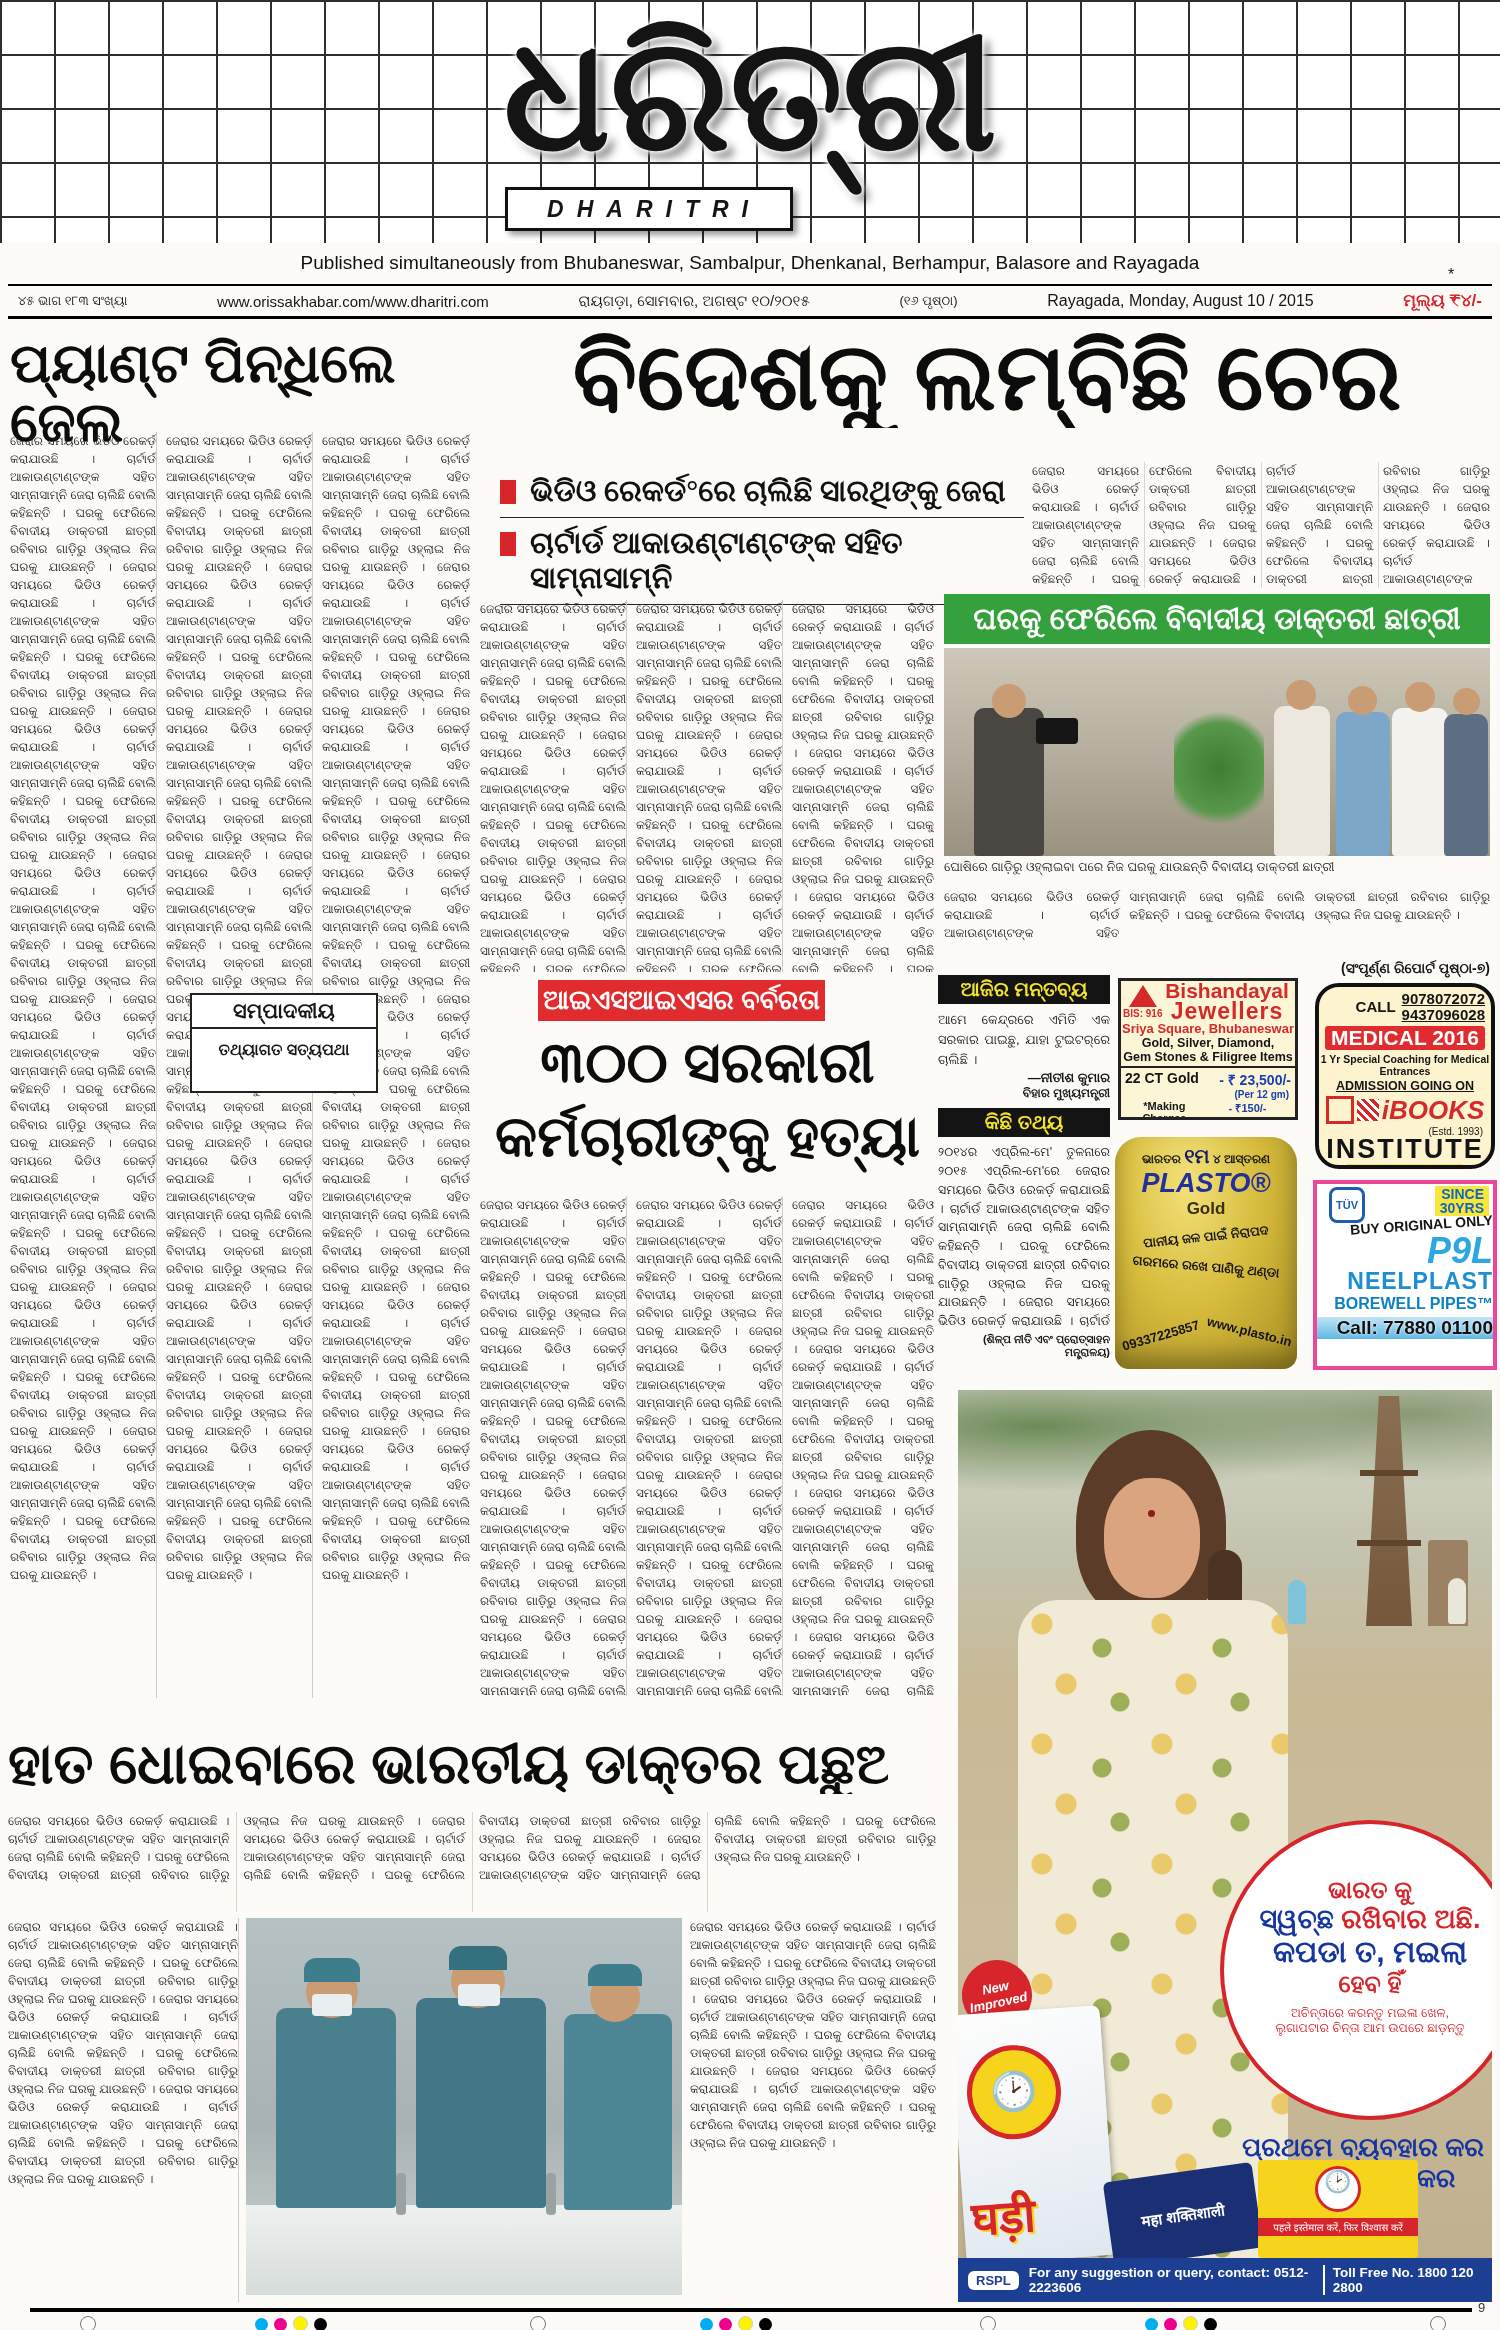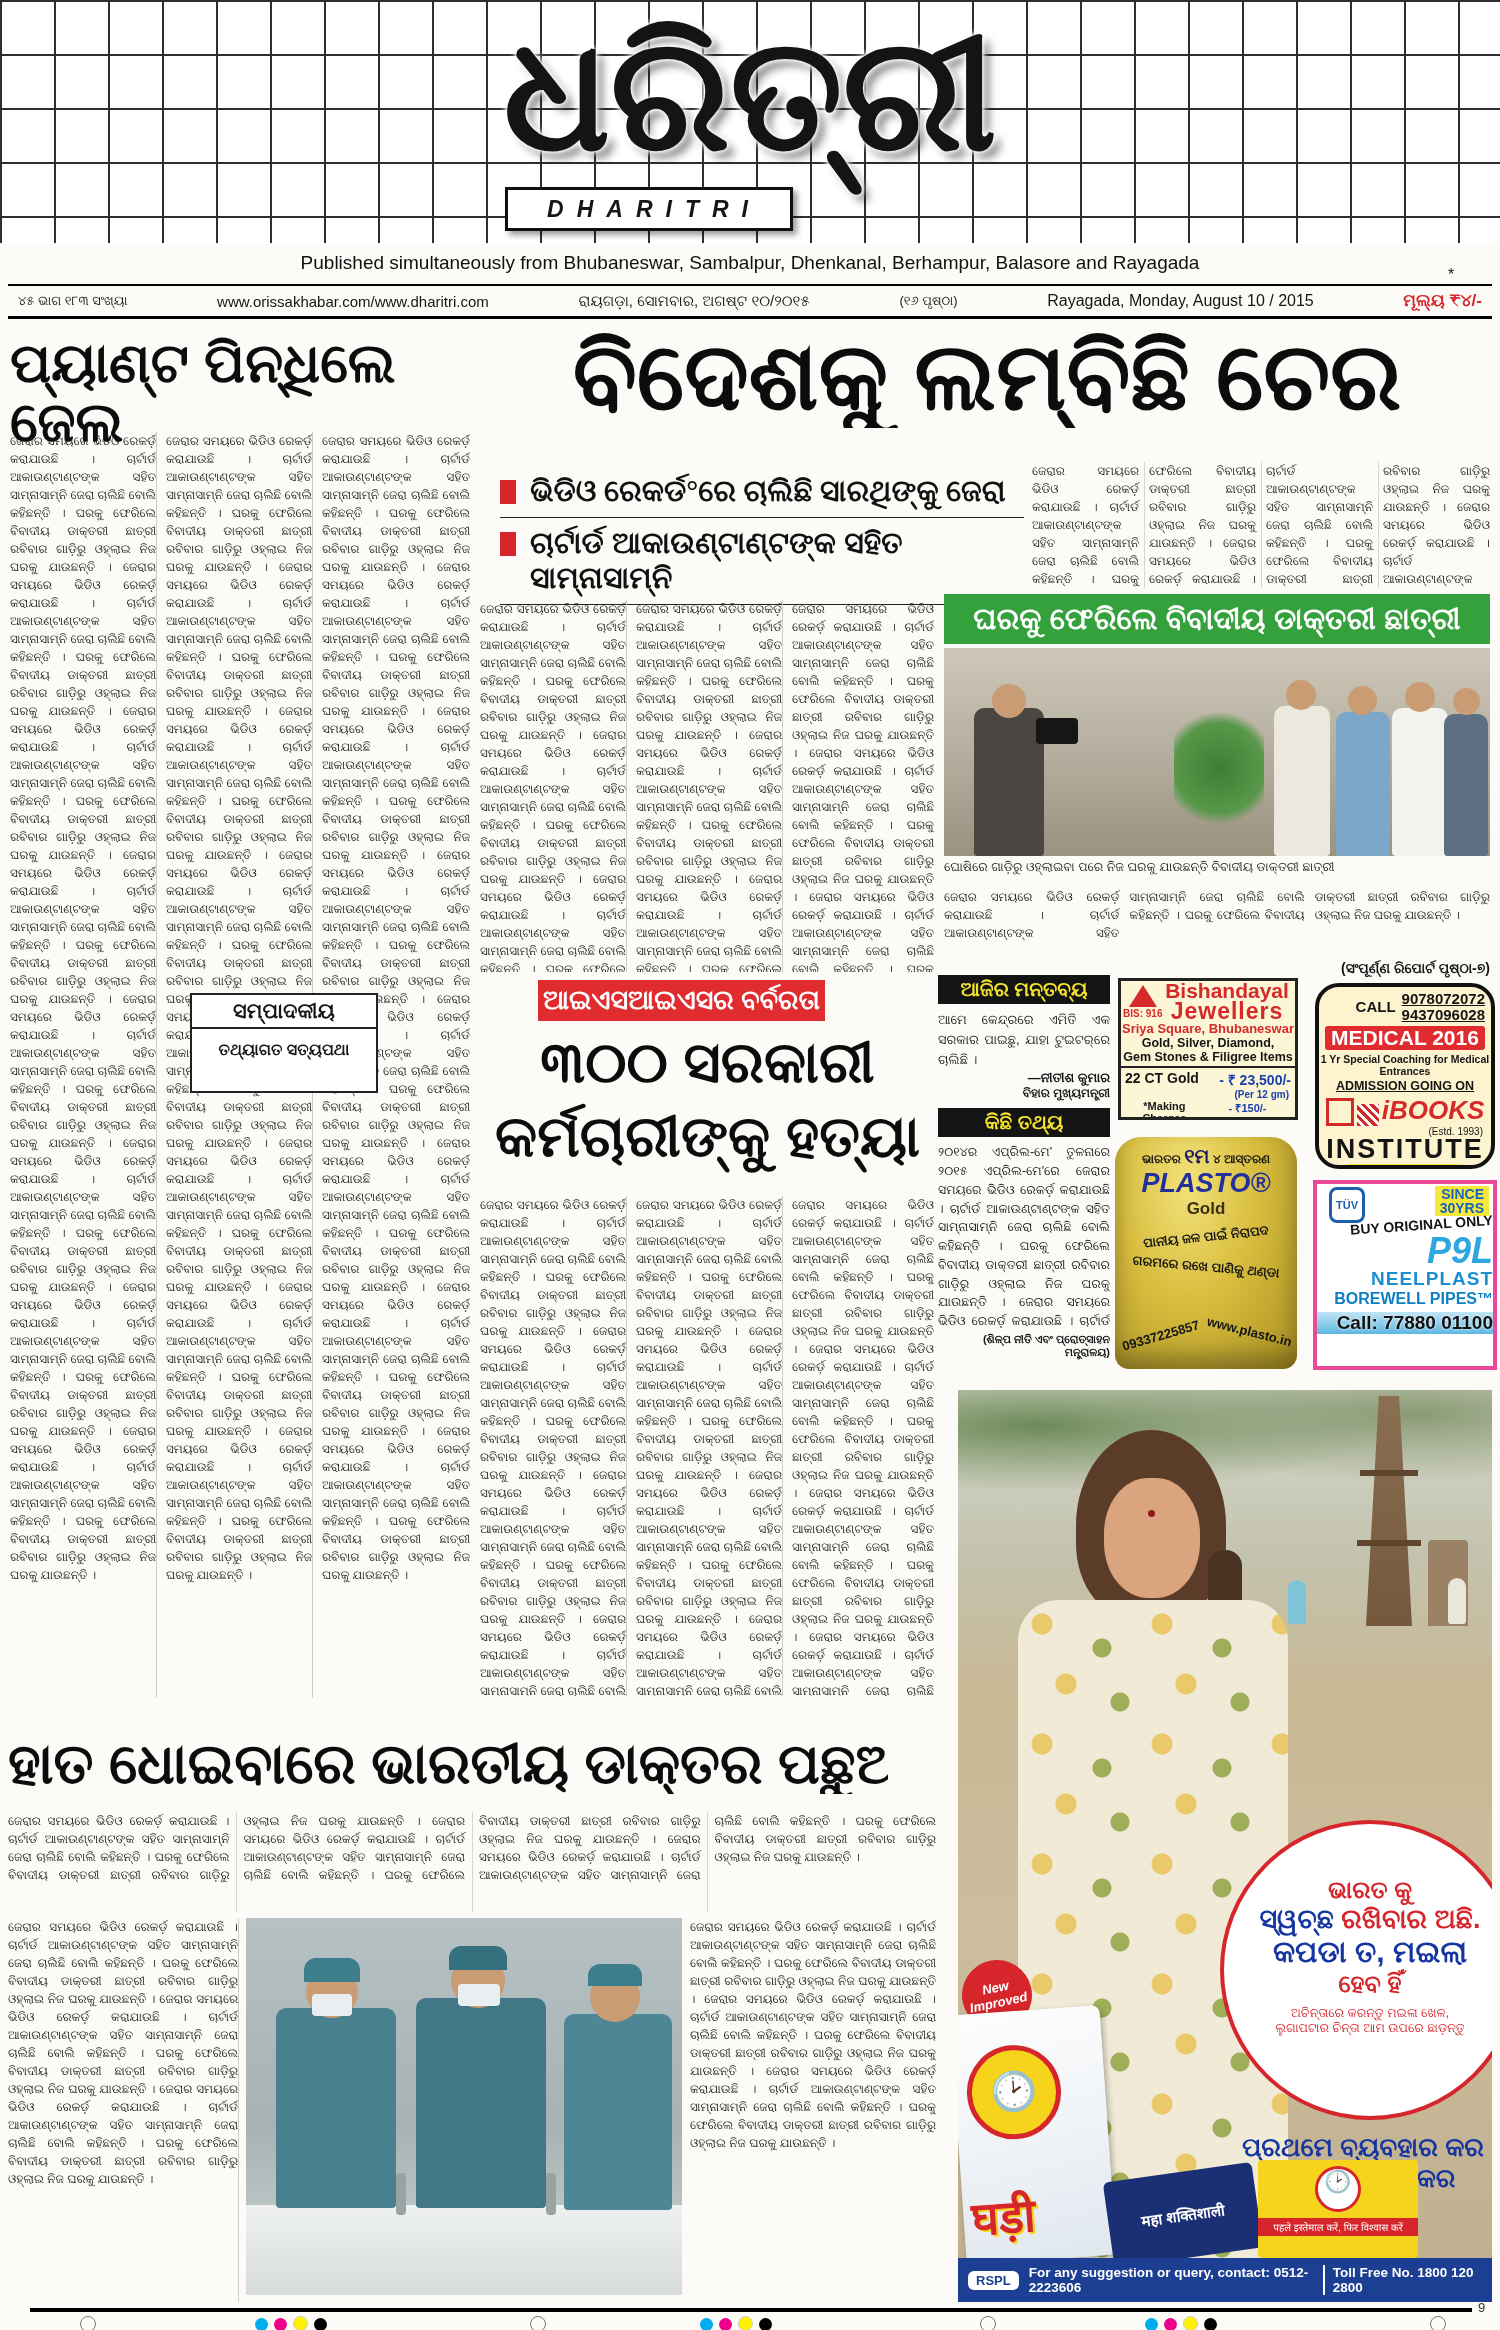--- a/index.html
+++ b/index.html
@@ -170,21 +170,21 @@
     <div style="display:flex;justify-content:flex-end;align-items:center;gap:6px;padding:4px 6px 0;">
       <span style="font-weight:bold;font-size:15px;">CALL</span>
       <span style="font-weight:bold;font-size:15px;text-decoration:underline;line-height:1.05;">
         <span>9078072072</span><br>
         <span>9437096028</span>
       </span>
     </div>
     <div style="background:#e02b2f;color:#fff;font-weight:bold;font-size:21px;margin:3px 6px;border-radius:3px;">MEDICAL 2016</div>
     <div style="font-weight:bold;font-size:10.5px;">1 Yr Special Coaching for Medical Entrances</div>
     <div style="font-weight:bold;font-size:12.5px;text-decoration:underline;padding:2px 0;">ADMISSION GOING ON</div>
-    <div style="display:flex;align-items:flex-end;justify-content:center;gap:3px;">
+    <div style="display:flex;align-items:center;justify-content:center;gap:3px;">
       <span style="width:22px;height:22px;border:3px solid #d42a2a;display:inline-block;"></span>
       <span style="width:22px;height:22px;background:repeating-linear-gradient(45deg,#d42a2a 0 3px,#fff 3px 6px);display:inline-block;"></span>
       <span style="color:#d42a2a;font-weight:bold;font-size:26px;font-style:italic;">iBOOKS</span>
     </div>
     <div class="tiny" style="text-align:right;padding-right:8px;">(Estd. 1993)</div>
     <div style="font-weight:bold;font-size:27px;letter-spacing:2px;line-height:.9;">INSTITUTE</div>
     <div style="background:#f6e73a;color:#d42a2a;font-weight:bold;font-size:13px;margin:3px 28px 0;">www.ibks.in</div>
   </div>
 
   <div class="abs ad" style="left:1115px;top:1137px;width:182px;height:232px;border-radius:26px 26px 14px 14px;background:radial-gradient(ellipse at 40% 20%,#f3e27a 0%,#d8bd3e 45%,#a98f22 100%);box-shadow:inset 0 -14px 22px rgba(0,0,0,.3);text-align:center;">
@@ -204,21 +204,21 @@
   <div class="abs ad" id="ad-neel" style="left:1313px;top:1180px;width:176px;height:182px;">
     <div style="position:relative;height:34px;">
       <div class="abs" style="left:12px;top:3px;width:30px;height:30px;border:3px solid #1d5fae;border-radius:8px;color:#1d5fae;font-weight:bold;font-size:11px;display:flex;align-items:center;justify-content:center;">TÜV</div>
       <div class="abs" style="right:4px;top:2px;background:#f6e73a;font-weight:bold;font-size:14px;color:#1565c0;padding:1px 5px;line-height:1;">
         <span>SINCE</span><br>
         <span>30YRS</span>
       </div>
     </div>
     <div style="font-weight:bold;font-size:14px;transform:rotate(-4deg);">BUY ORIGINAL ONLY</div>
     <div style="color:#2ea7e0;font-weight:bold;font-size:36px;font-style:italic;line-height:.95;">P9L</div>
-    <div style="color:#1d8fd1;font-weight:bold;font-size:19px;letter-spacing:1px;">NEELPLAST</div>
+    <div style="color:#1d8fd1;font-weight:bold;font-size:23px;letter-spacing:1px;">NEELPLAST</div>
     <div style="color:#0f7fc4;font-weight:bold;font-size:16px;">BOREWELL PIPES™</div>
     <div style="background:linear-gradient(#bfe4f5,#5fb7e2);font-weight:bold;font-size:19px;color:#111;text-shadow:0 0 3px #fff;margin-top:4px;">Call: 77880 01100</div>
   </div>
 
   <div class="abs photo" style="left:958px;top:1390px;width:534px;height:912px;background:linear-gradient(#d6d9cc 0%,#c3c3ae 18%,#c9b894 34%,#cbbd9e 60%,#bfae8d 100%);">
 
     <div class="abs" style="left:0;top:0;width:534px;height:120px;background:radial-gradient(ellipse at 15% 30%,#6d8a58 0%,transparent 55%),radial-gradient(ellipse at 85% 20%,#8a9a74 0%,transparent 50%);"></div>
 
     <div class="abs" style="left:408px;top:6px;width:46px;height:230px;background:linear-gradient(#8a6f52,#75583c);clip-path:polygon(28% 0,72% 0,100% 100%,0 100%);"></div>
     <div class="abs" style="left:402px;top:80px;width:58px;height:6px;background:#5e452c;"></div>

